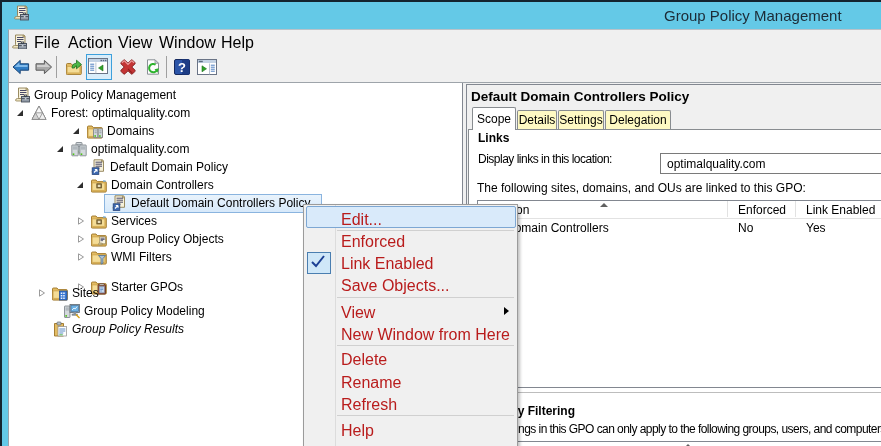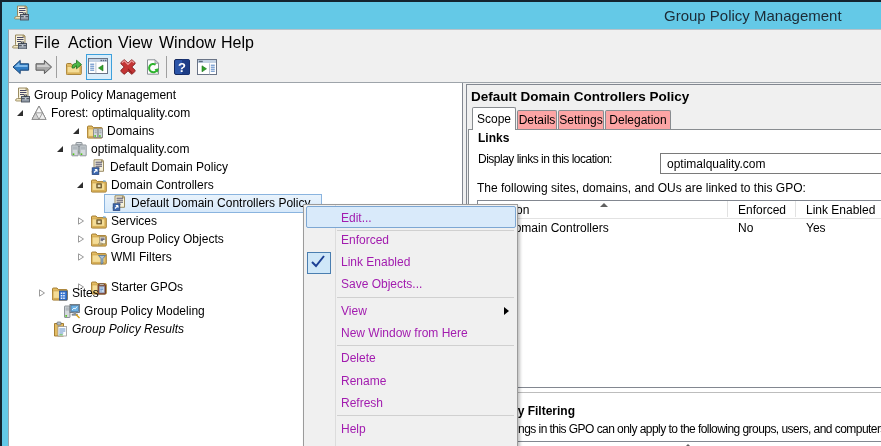--- a/index.html
+++ b/index.html
@@ -16,37 +16,37 @@
   .menuitem{position:absolute;top:4px;font-size:16px;color:#000;}
   #toolbar{left:9px;top:53px;width:872px;height:29px;background:#f0f0f0;border-bottom:1px solid #9ea4aa;}
   .tsep{position:absolute;top:3px;width:1px;height:22px;background:#a0a0a0;}
   #treepane{left:9px;top:83px;width:453px;height:363px;background:#fff;}
   #split1{left:462px;top:83px;width:1px;height:363px;background:#828790;}
   #splitgap{left:463px;top:83px;width:3px;height:363px;background:#f0f0f0;}
   #rightpane{left:466px;top:84px;width:415px;height:362px;background:#f0f0f0;border-left:1px solid #828790;border-top:1px solid #828790;}
   #rp-header{left:471px;top:89px;font-size:13.5px;font-weight:bold;color:#000;}
   .tab{position:absolute;font-size:12px;text-align:center;box-sizing:border-box;}
   #tab-scope{left:472px;top:107px;width:44px;height:23px;background:#fff;border:1px solid #888c90;border-bottom:none;border-radius:2px 2px 0 0;line-height:22px;z-index:3;}
-  .tab-in{background:#fca5a5;border:1px solid #888c90;border-bottom:none;border-radius:2px 2px 0 0;line-height:19px;height:36px;top:110px;z-index:1;}
+  .tab-in{background:#fef9c3;border:1px solid #888c90;border-bottom:none;border-radius:2px 2px 0 0;line-height:19px;height:36px;top:110px;z-index:1;}
   #tab-details{left:517px;width:40px;}
   #tab-settings{left:558px;width:46px;}
   #tab-deleg{left:605px;width:66px;}
   #tabpage{left:468px;top:129px;width:413px;height:317px;background:#fff;border-left:1px solid #888c90;border-top:1px solid #888c90;z-index:2;}
   .rptxt{position:absolute;z-index:4;white-space:nowrap;}
   #combo{left:660px;top:153px;width:221px;height:19px;background:#fff;border:1px solid #7a7a7a;z-index:4;}
   #listview{left:477px;top:200px;width:404px;height:186px;background:#fff;border:1px solid #828790;border-right:none;z-index:4;}
   .lvcol{position:absolute;top:0;height:16px;border-right:1px solid #e2e2e2;}
   #etch1{left:477px;top:392px;width:404px;height:1px;background:#bdbdbd;z-index:4;}
   #etch1b{left:477px;top:393px;width:404px;height:1px;background:#fff;z-index:4;}
   #seclv{left:477px;top:441px;width:404px;height:5px;background:#fff;border:1px solid #828790;border-right:none;border-bottom:none;z-index:4;}
   .trow{position:absolute;height:18px;line-height:18px;font-size:12px;white-space:nowrap;z-index:3;}
   #selnode{left:104px;top:194px;width:216px;height:17px;background:linear-gradient(#e9f3fc,#d7e9fa);border:1px solid #8ab4df;z-index:2;}
   #ctxmenu{left:303px;top:204px;width:213px;height:260px;background:#f0f0f0;border:1px solid #9b9b9b;box-shadow:2px 2px 3px rgba(0,0,0,0.25);z-index:10;}
   #ctx-gutter{position:absolute;left:31px;top:0px;width:1px;height:258px;background:#dcdcdc;}
-  .mi{position:absolute;left:37px;font-size:12px;color:#a21caf;white-space:nowrap;}
+  .mi{position:absolute;left:37px;font-size:16px;color:#b91c1c;white-space:nowrap;}
   .msep{position:absolute;left:33px;width:177px;height:1px;background:#d0d0d0;}
   #mi-edit{position:absolute;left:2px;top:1px;width:208px;height:20px;background:#d9eafa;border:1px solid #7da7d3;border-radius:2px;}
 </style>
 </head>
 <body>
 <div class="abs" id="frame-top"></div>
 <div class="abs" id="titlebar"></div>
 <div class="abs" id="frame-left-blue"></div>
 <div class="abs" id="frame-left-dark"></div>
 <div class="abs" id="client"></div>

